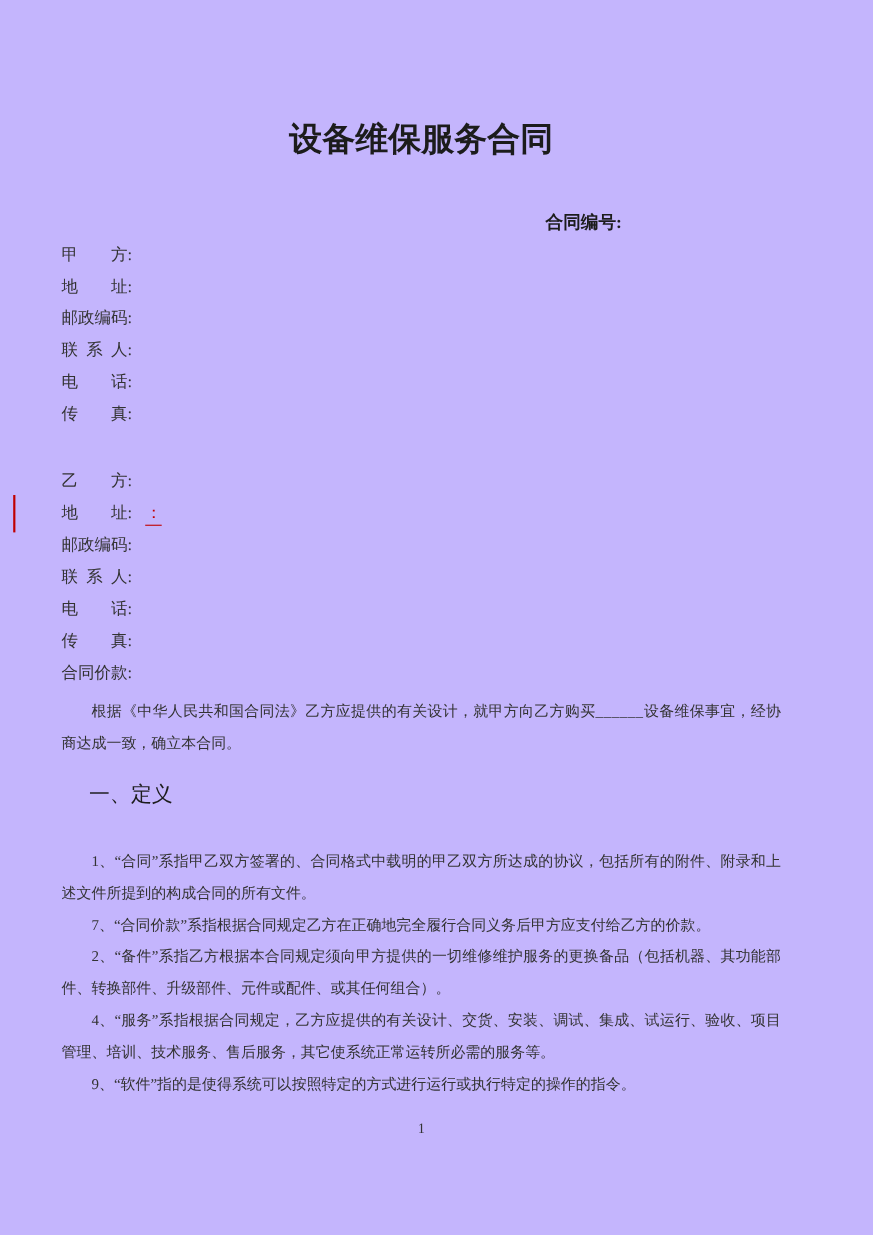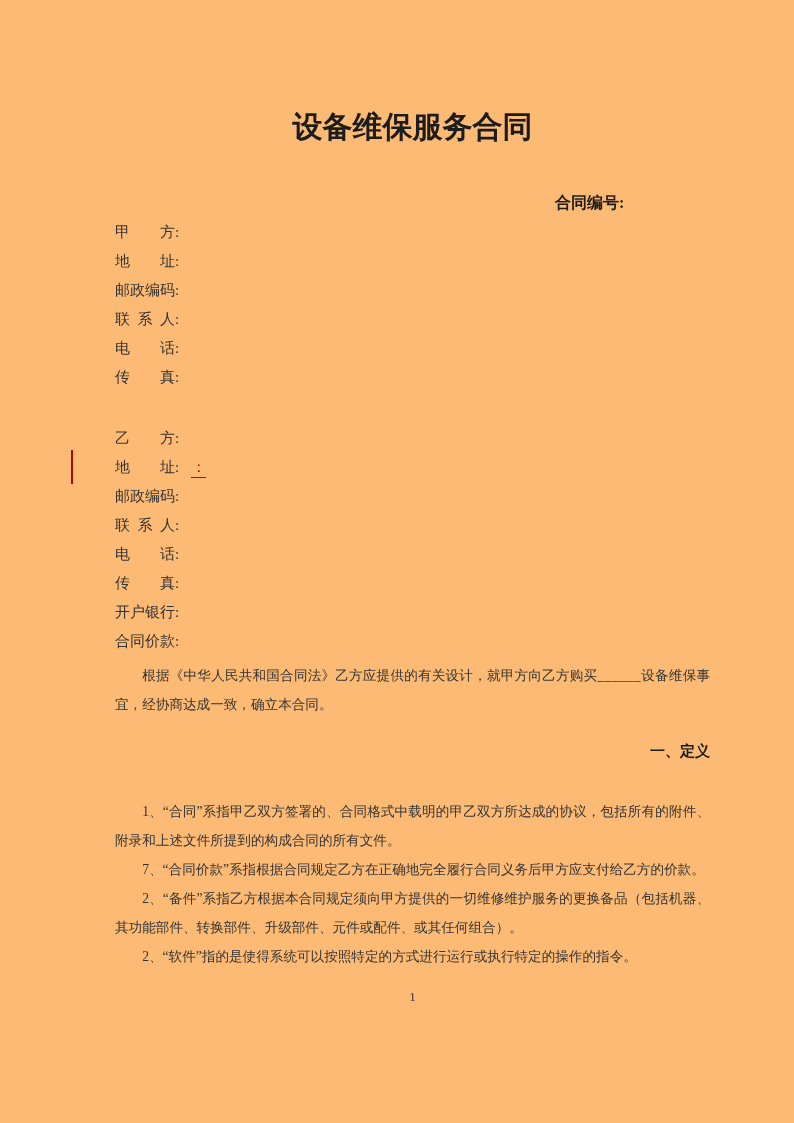--- a/index.html
+++ b/index.html
@@ -4,26 +4,26 @@
 <style>
   html, body {
     margin: 0;
     padding: 0;
     background: #ffffff;
   }
   .page {
     position: relative;
     width: 794px;
     height: 1123px;
-    background: #fdba74;
+    background: #c4b5fd;
     font-family: "Liberation Serif", "DejaVu Serif", serif;
     color: #333333;
     overflow: hidden;
     box-sizing: border-box;
-    padding: 0 84px 0 115px;
+    padding: 0 84px 0 56px;
   }
   .title {
     margin: 0;
     padding-top: 108px;
     font-size: 30px;
     line-height: 38px;
     font-weight: bold;
     text-align: center;
     color: #1c1c1c;
   }
@@ -79,25 +79,24 @@
   .intro {
     margin: 0;
     margin-top: 5px;
     text-indent: 2em;
   }
   .blank { letter-spacing: 0.5px; }
   .heading {
     margin: 0;
     margin-top: 18px;
     padding-left: 25px;
-    font-size: 15px;
+    font-size: 19px;
     line-height: 29px;
-    font-weight: bold;
+    font-weight: normal;
     color: #1c1c1c;
-    text-align: right;
   }
   .items { margin-top: 31px; }
   .item {
     margin: 0;
     text-indent: 2em;
   }
   .pageno {
     margin-top: 18px;
     text-align: center;
     font-size: 13px;
@@ -151,33 +150,31 @@
     <div class="frow">
       <span class="flabel">联系人</span><span class="fcolon">:</span>
     </div>
     <div class="frow">
       <span class="flabel">电话</span><span class="fcolon">:</span>
     </div>
     <div class="frow">
       <span class="flabel">传真</span><span class="fcolon">:</span>
     </div>
     <div class="frow">
-      <span class="flabel">开户银行</span><span class="fcolon">:</span>
-    </div>
-    <div class="frow">
       <span class="flabel">合同价款</span><span class="fcolon">:</span>
     </div>
   </div>
 
   <p class="bodytext intro"><span>根据《中华人民共和国合同法》乙方应提供的有关设计，就甲方向乙方购买</span><span class="blank">______</span><span>设备维保事宜，经协商达成一致，确立本合同。</span></p>
 
   <h2 class="heading">一、定义</h2>
 
   <div class="items">
     <p class="bodytext item">1、“合同”系指甲乙双方签署的、合同格式中载明的甲乙双方所达成的协议，包括所有的附件、附录和上述文件所提到的构成合同的所有文件。</p>
     <p class="bodytext item">7、“合同价款”系指根据合同规定乙方在正确地完全履行合同义务后甲方应支付给乙方的价款。</p>
     <p class="bodytext item">2、“备件”系指乙方根据本合同规定须向甲方提供的一切维修维护服务的更换备品（包括机器、其功能部件、转换部件、升级部件、元件或配件、或其任何组合）。</p>
-    <p class="bodytext item">2、“软件”指的是使得系统可以按照特定的方式进行运行或执行特定的操作的指令。</p>
+    <p class="bodytext item">4、“服务”系指根据合同规定，乙方应提供的有关设计、交货、安装、调试、集成、试运行、验收、项目管理、培训、技术服务、售后服务，其它使系统正常运转所必需的服务等。</p>
+    <p class="bodytext item">9、“软件”指的是使得系统可以按照特定的方式进行运行或执行特定的操作的指令。</p>
   </div>
 
   <div class="pageno">1</div>
 
 </div>
 
 </body></html>

